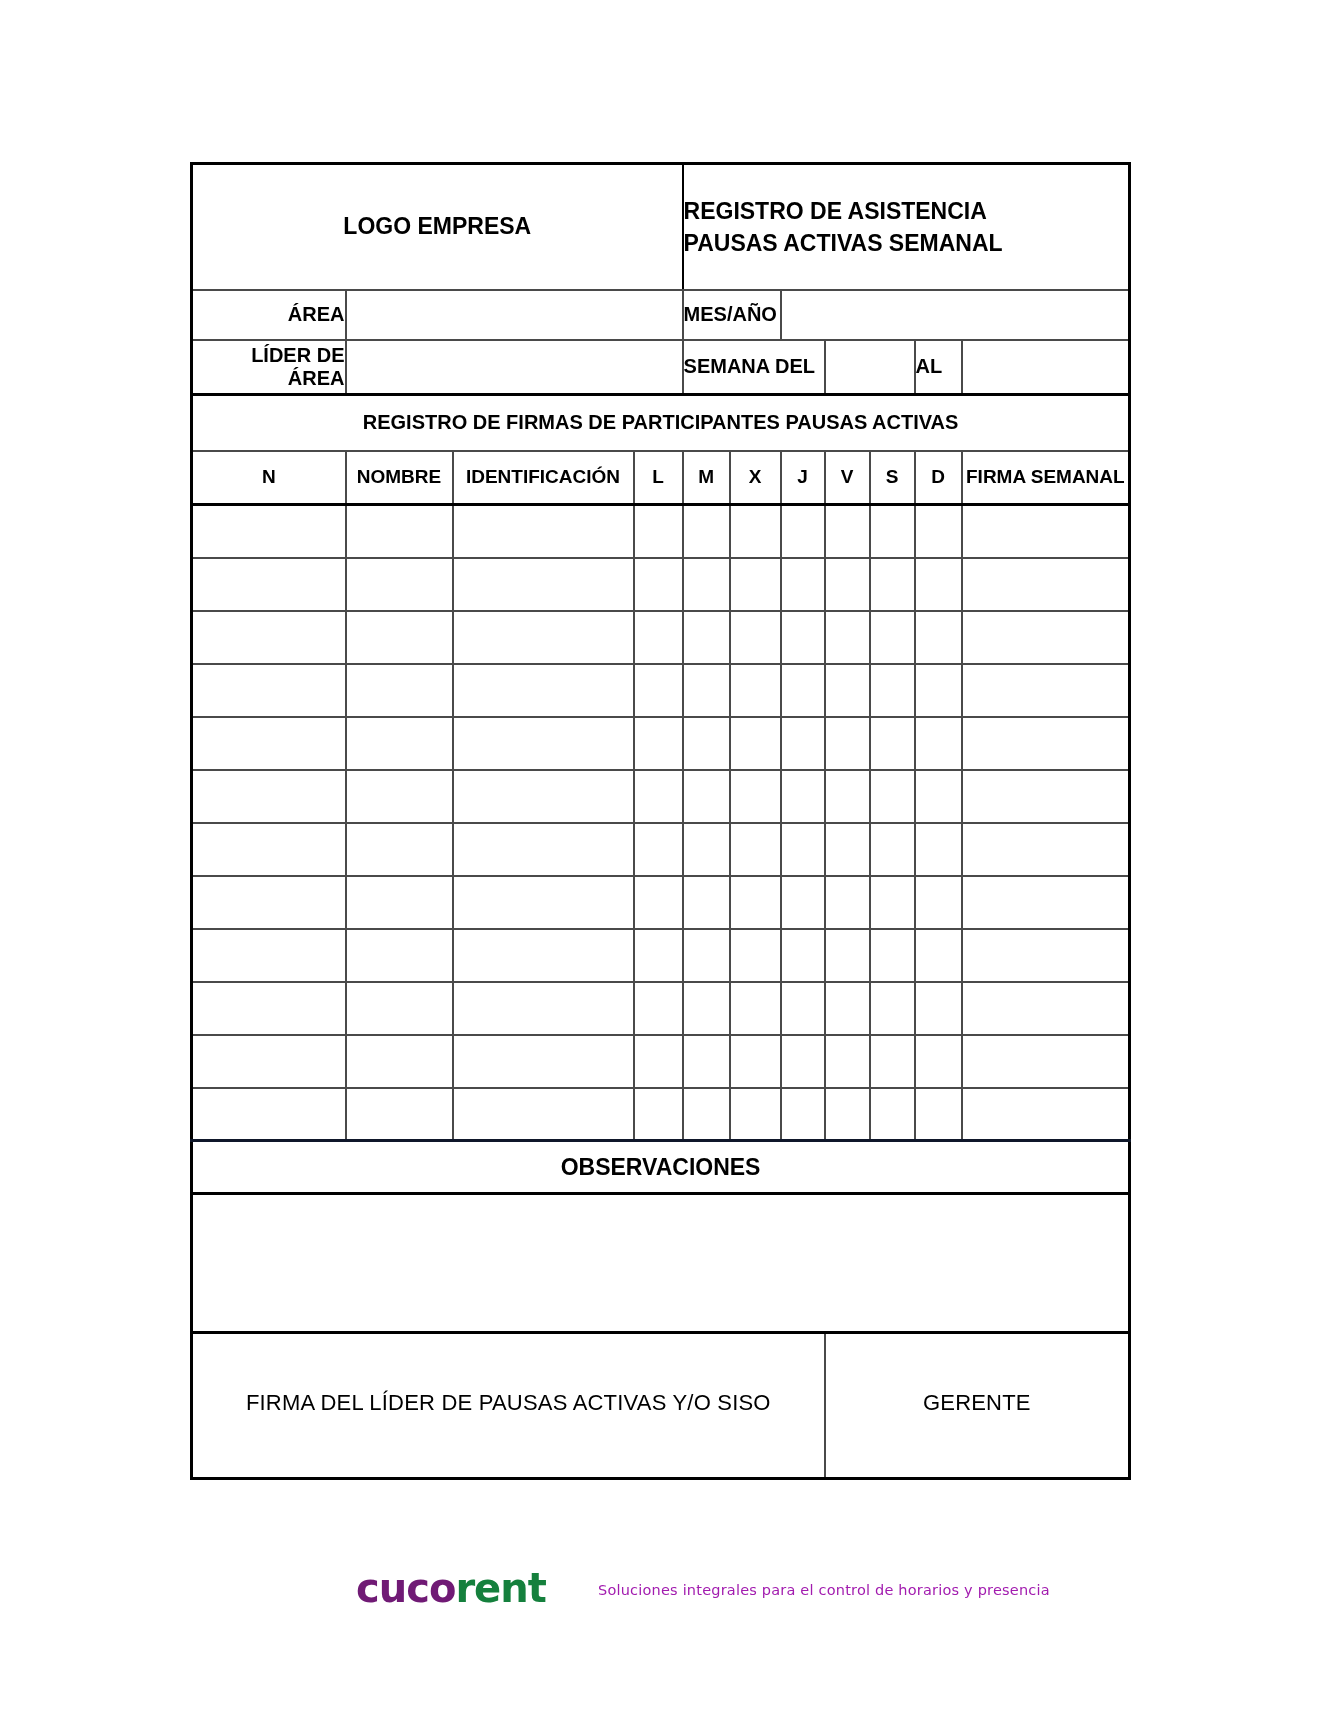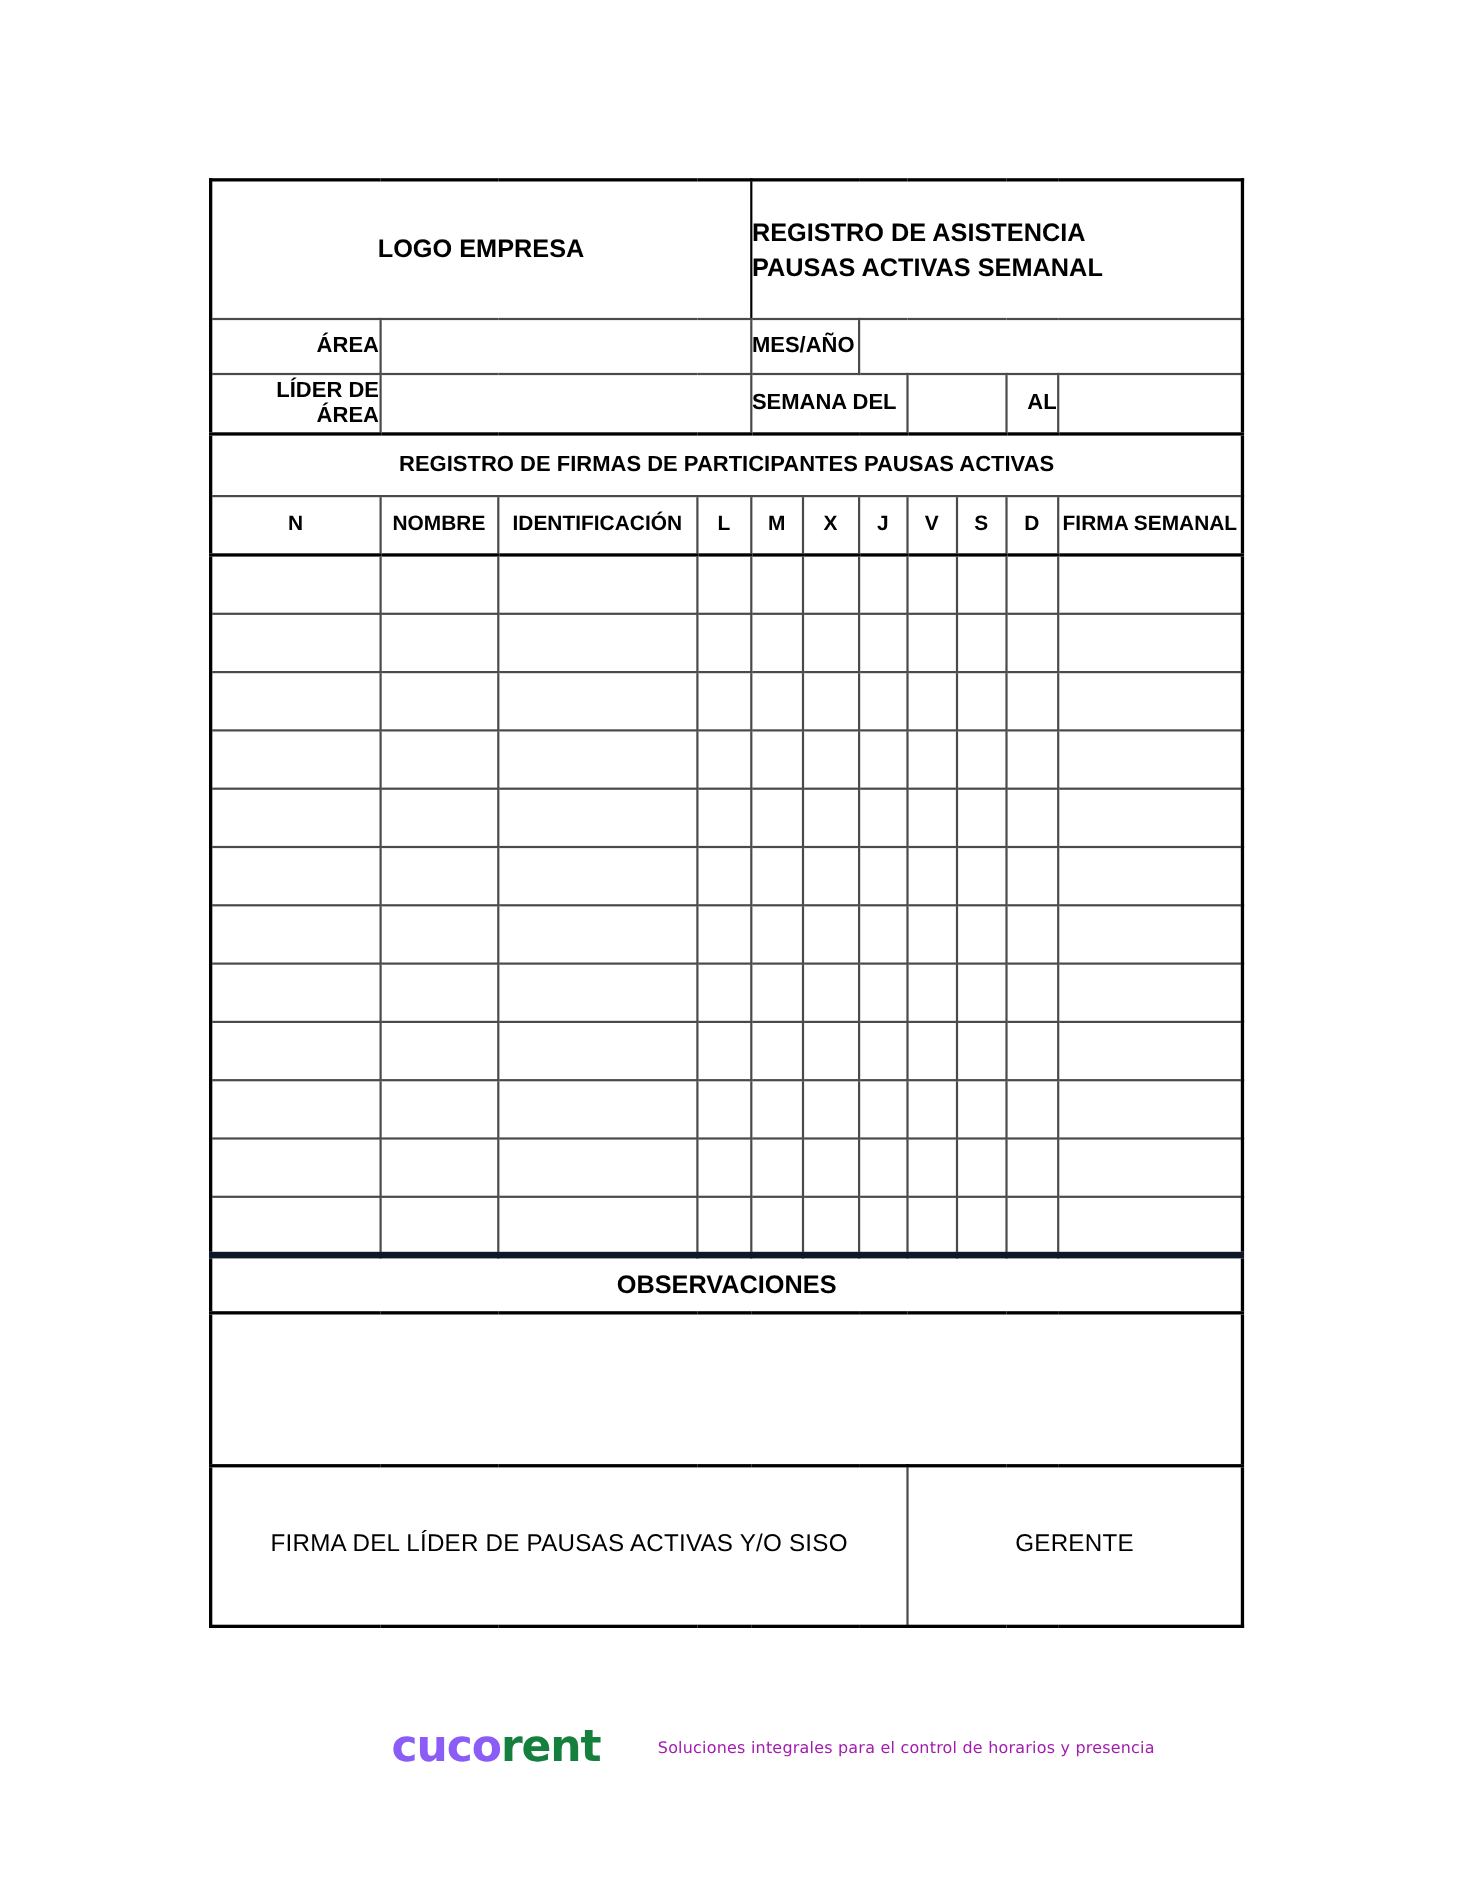--- a/index.html
+++ b/index.html
@@ -36,33 +36,33 @@
   tr.r-lider  td { height: 55px; }
   tr.r-sect   td { height: 56px; }
   tr.r-cols   th { height: 54px; }
   tr.data-row td { height: 53px; }
   tr.r-obs    td { height: 53px; }
   tr.r-obsbox td { height: 139px; }
   tr.r-sign   td { height: 146px; }
 
   
   tr.thick-b td, tr.thick-b th { border-bottom: 3px solid #000; }
-  tr.thick-t td, tr.thick-t th { border-top: 6px solid #0f172a; }
+  tr.thick-t td, tr.thick-t th { border-top: 3px solid #0f172a; }
 
   .logo-cell {
     text-align: center;
     font-weight: bold;
     font-size: 23px;
     border-right: 2px solid #000 !important;
   }
   .title-cell { font-weight: bold; font-size: 23px; line-height: 1.4; }
 
   .lbl-right { text-align: right; font-weight: bold; font-size: 20px; padding-right: 10px; }
   .lbl-left  { text-align: left;  font-weight: bold; font-size: 20px; padding-left: 10px; }
-  .lbl-center{ text-align: right; font-weight: bold; font-size: 20px; }
+  .lbl-center{ text-align: left; font-weight: bold; font-size: 20px; }
 
   .section-title { text-align: center; font-weight: bold; font-size: 20px; }
 
   tr.r-cols th { text-align: center; font-weight: bold; font-size: 19px; font-family: "Liberation Sans", sans-serif; }
 
   .obs-title { text-align: center; font-weight: bold; font-size: 23px; }
 
   .sign-cell { vertical-align: bottom; text-align: center; }
   .sign-label { display:block; font-size: 22px; font-weight: normal; padding-bottom: 6px; letter-spacing: 0.2px; }
 
@@ -327,18 +327,18 @@
       </td>
       <td colspan="4" class="sign-cell">
         <span class="sign-label">GERENTE</span>
       </td>
     </tr>
   </tbody>
     </table>
 
   <div class="footer">
     <div class="brand">
-      <span class="gray" style="color: #8b5cf6;">cuco</span><span class="pink" style="color: #15803d;">rent</span>
+      <span class="gray" style="color: #701a75;">cuco</span><span class="pink" style="color: #15803d;">rent</span>
     </div>
     <div class="tagline">Soluciones integrales para el control de horarios y presencia</div>
   </div>
 
 </div>
 
 </body></html>

